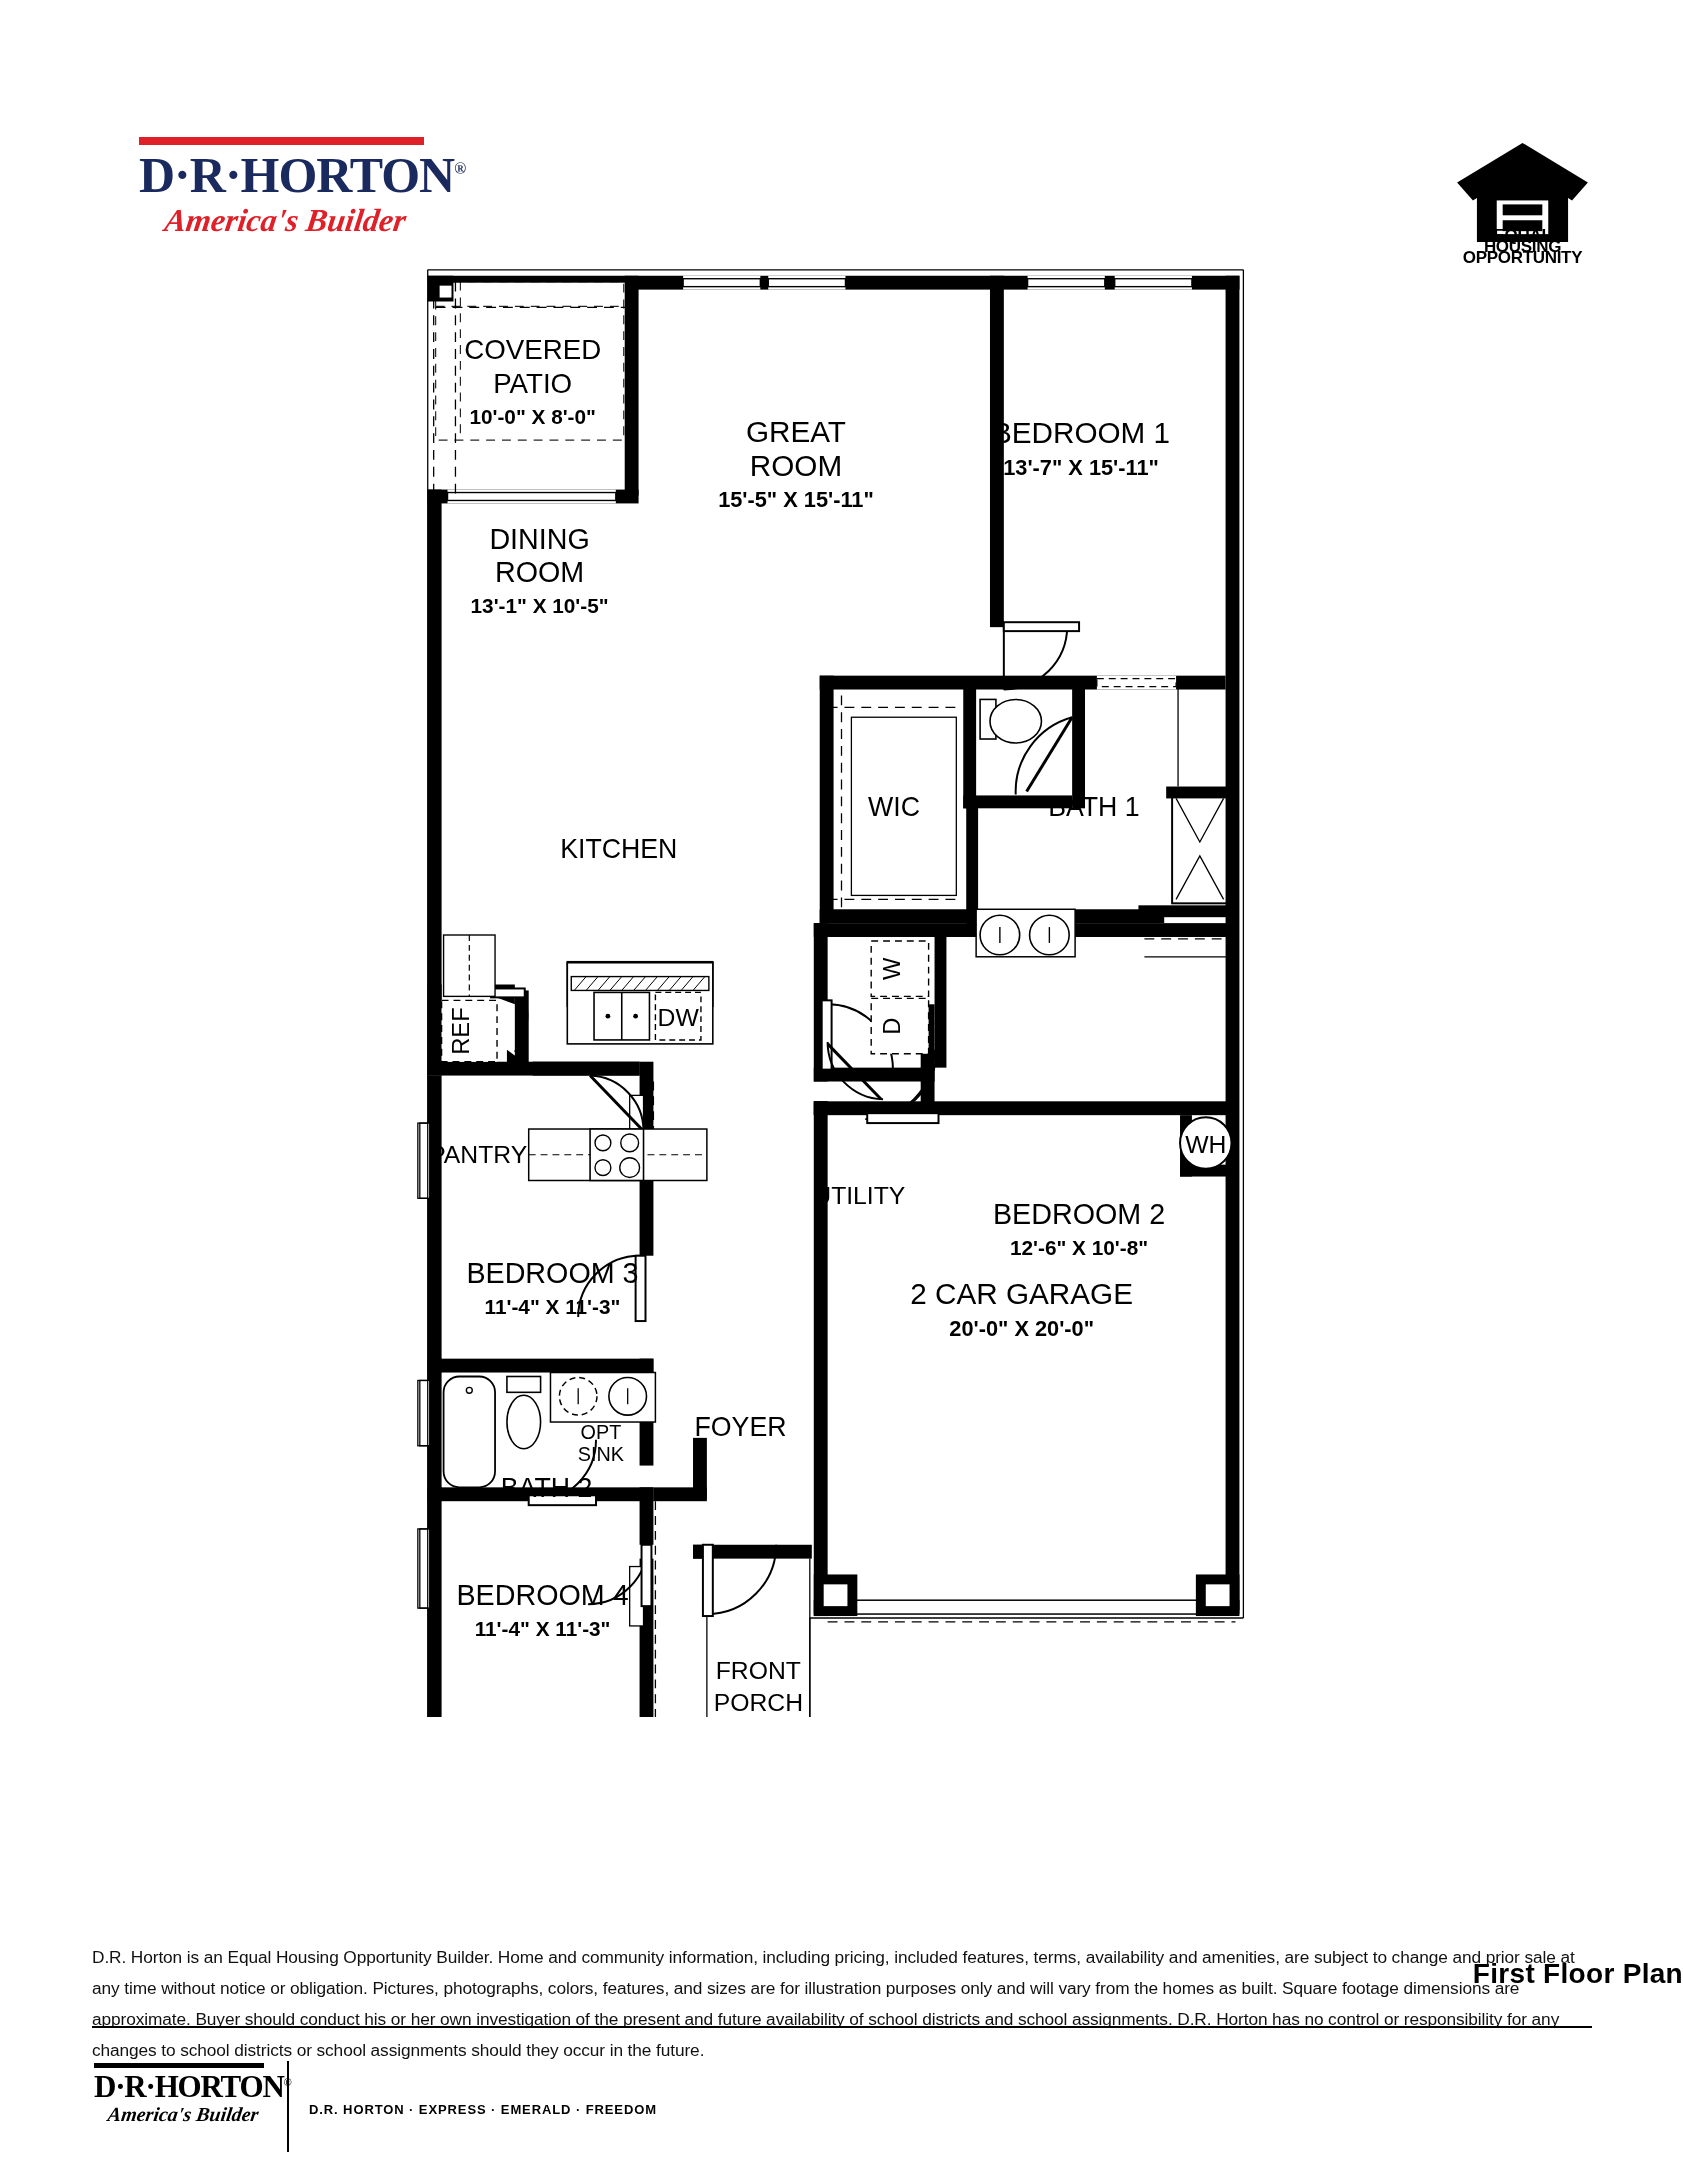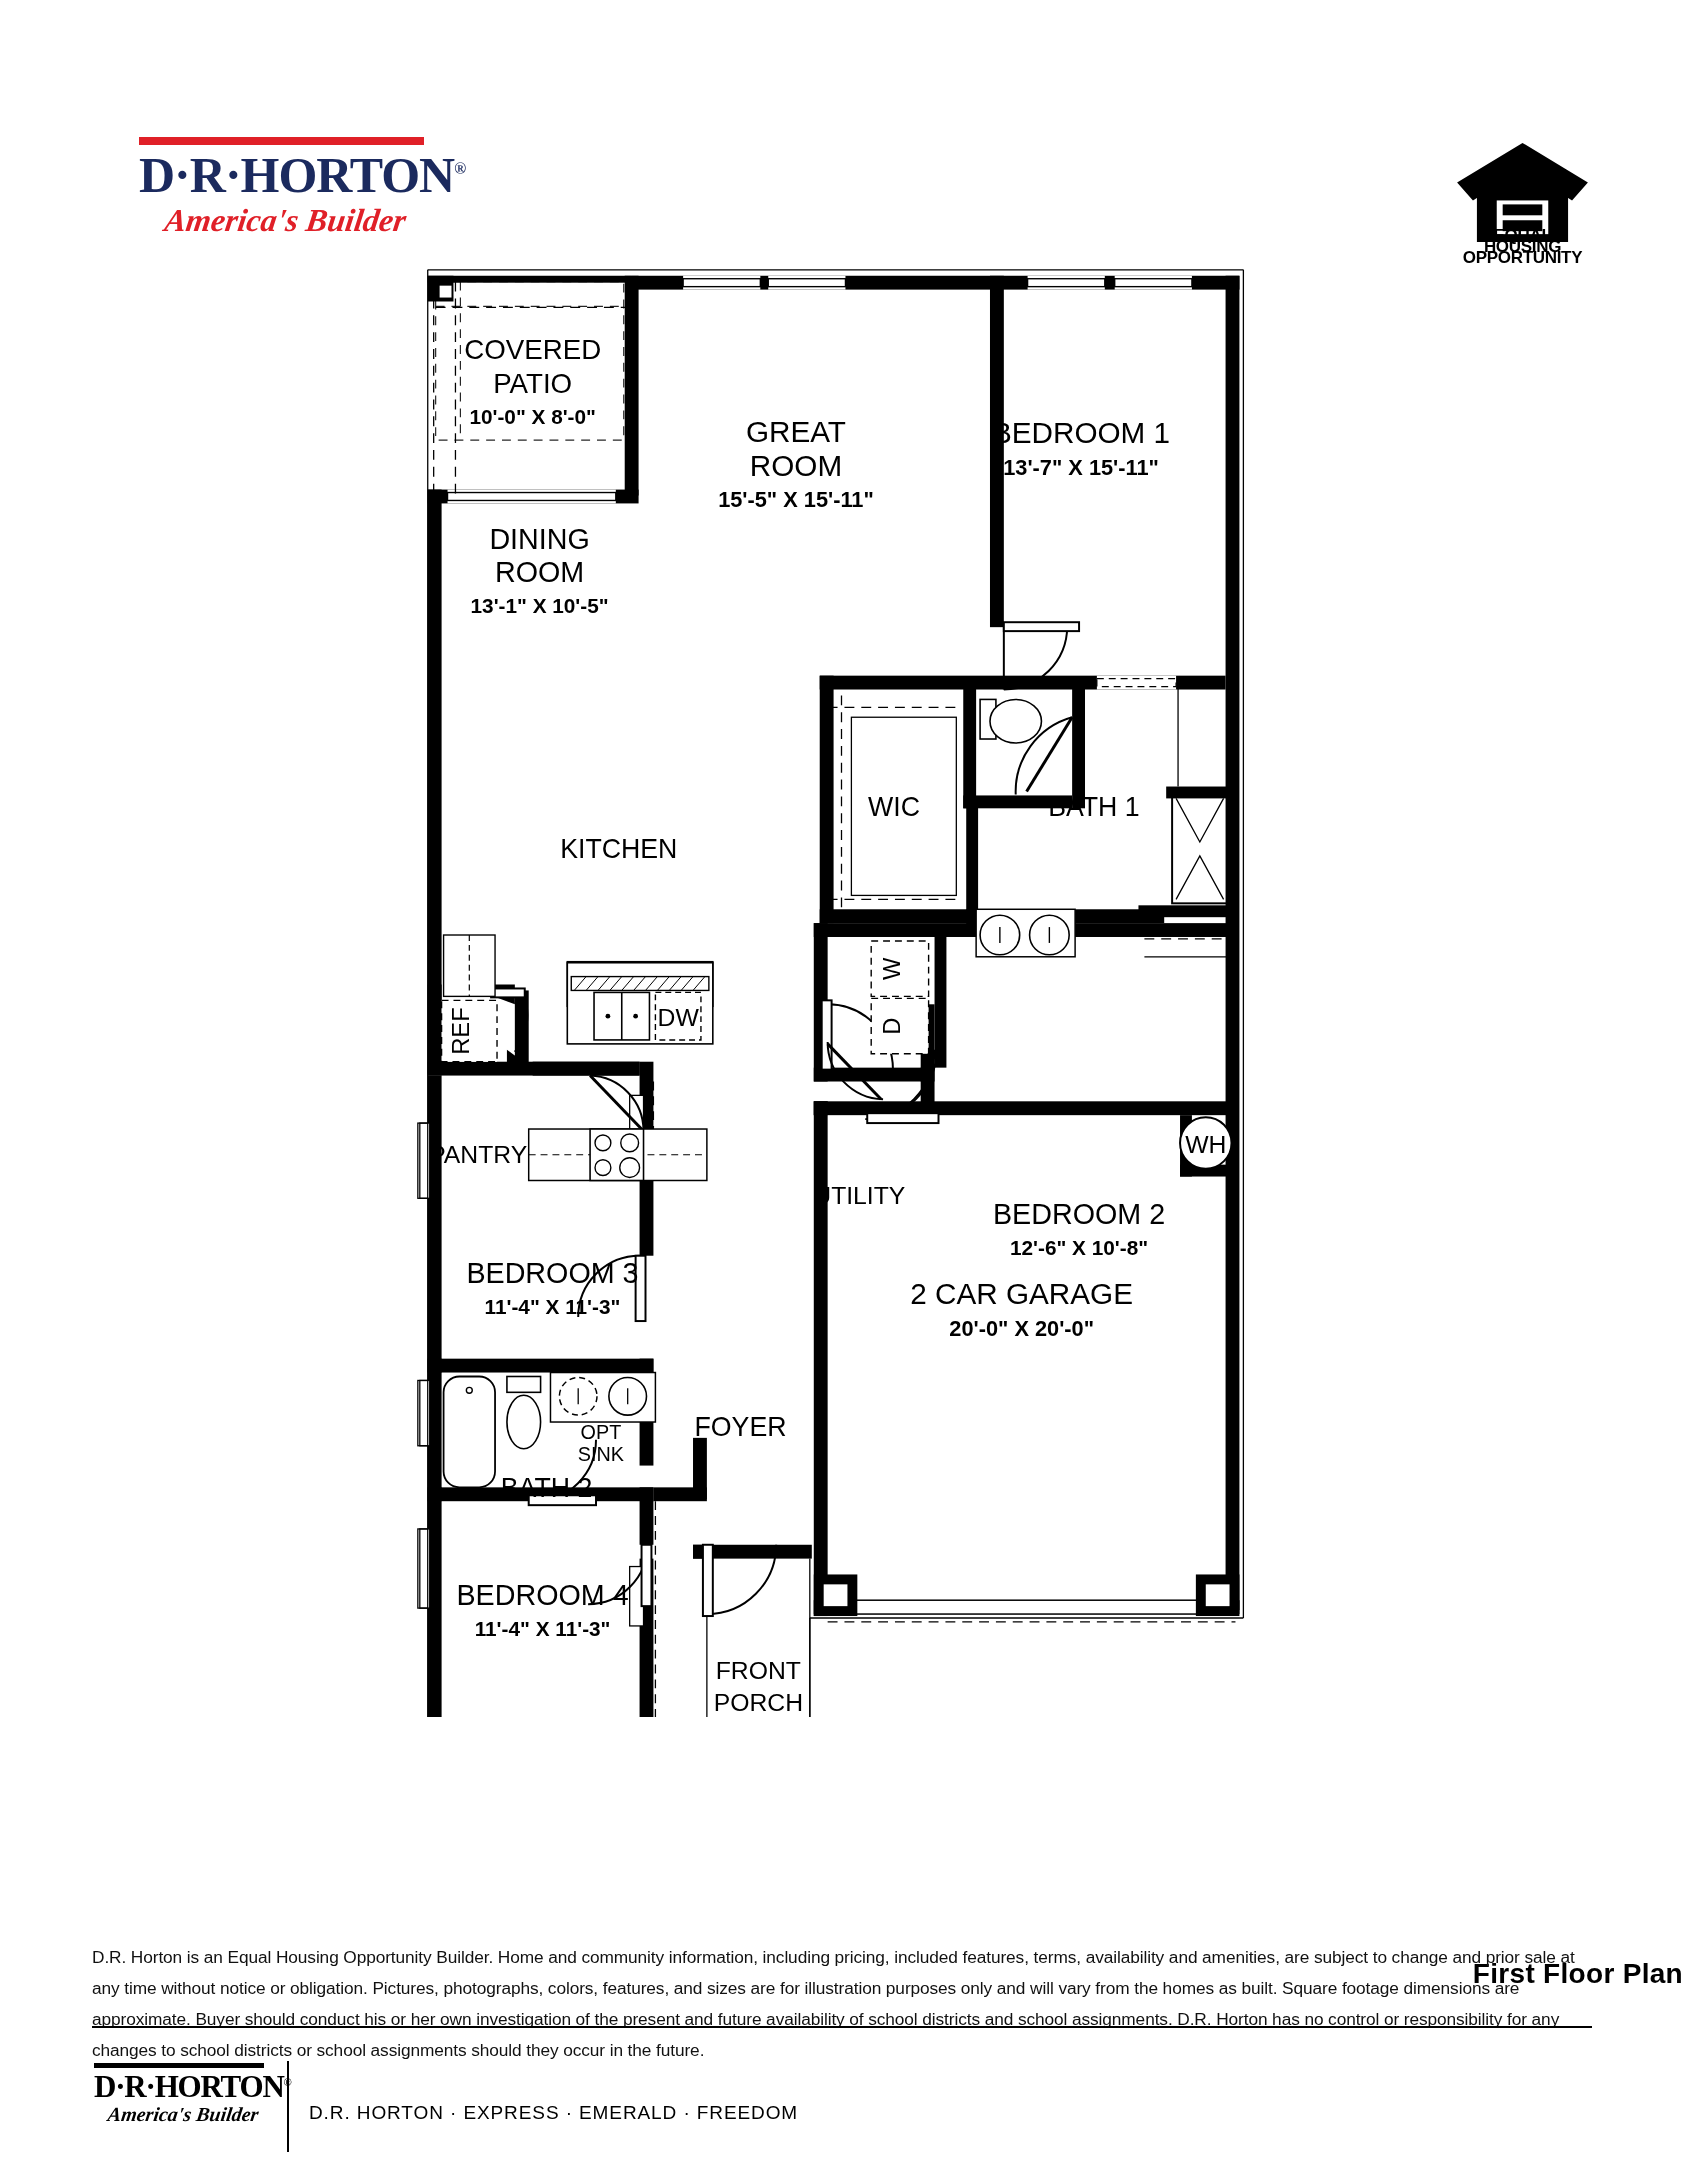--- a/index.html
+++ b/index.html
@@ -98,21 +98,21 @@
     font-style: italic;
     font-weight: bold;
     font-size: 20px;
     color: #000;
     margin-top: 1px; margin-left: 14px;
     transform: skewX(-8deg);
   }
   #footer-divider { position: absolute; left: 287px; top: 22px; width: 2px; height: 91px; background: #000; }
   #footer-brands {
     position: absolute; left: 309px; top: 63px;
-    font-size: 19px; font-weight: normal; letter-spacing: 0.9px;
+    font-size: 13px; font-weight: bold; letter-spacing: 0.9px;
   }
   #footer-right {
     position: absolute; right: 91px; top: 32px; text-align: right;
     font-size: 21px; font-weight: bold; line-height: 32px; letter-spacing: 0.2px;
   }
 
   
   .rmlabel { font-family: "Liberation Sans", sans-serif; font-weight: 400; }
   .rmdim { font-family: "Liberation Sans", sans-serif; font-weight: bold; }
 </style>

